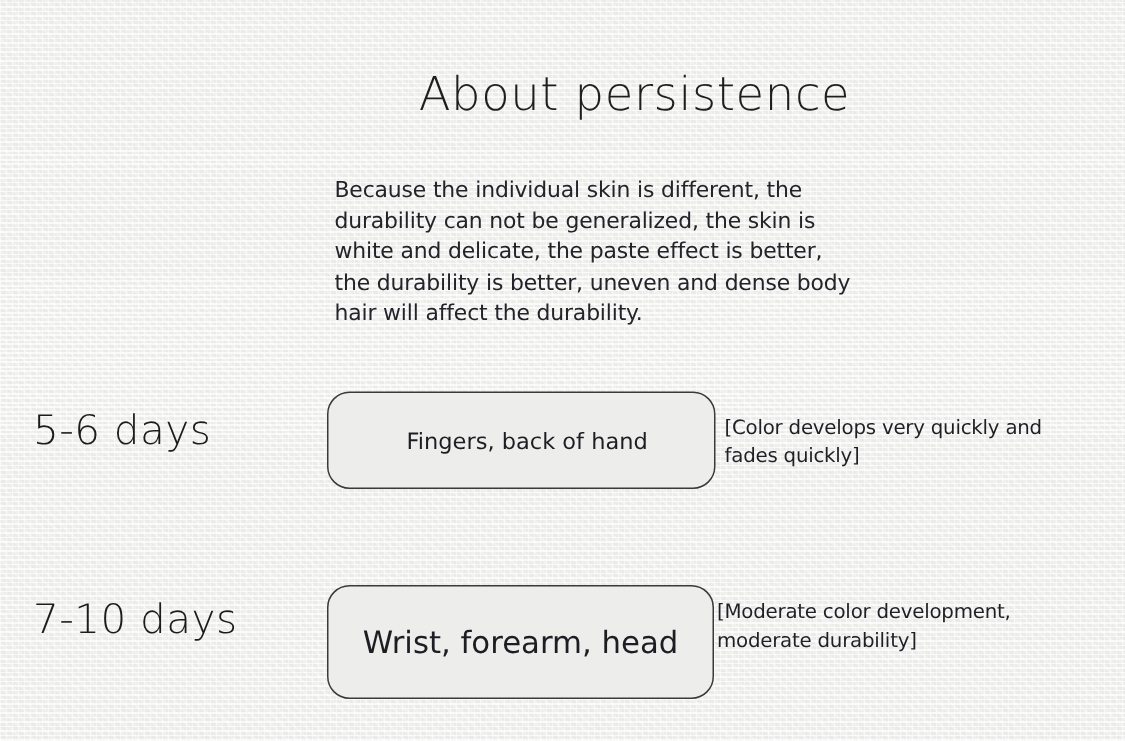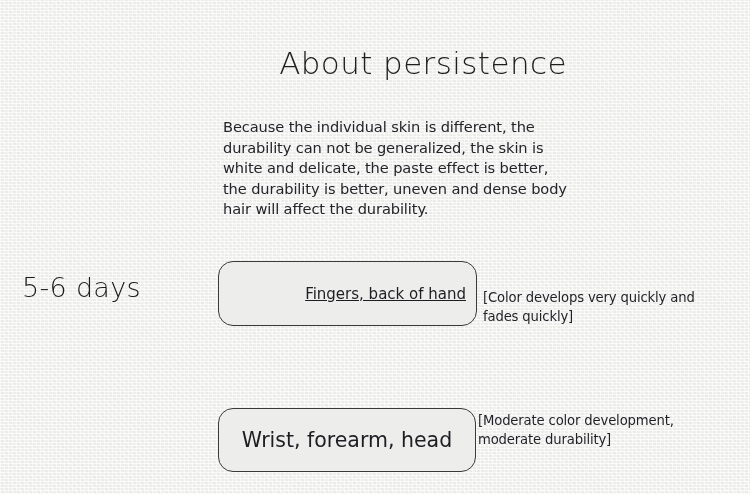--- a/index.html
+++ b/index.html
@@ -80,39 +80,37 @@
     color: #1d1d24;
     width: 100%;
   }
 
   .note {
     position: absolute;
     font-size: 13.2px;
     line-height: 18.5px;
     color: #1f1f26;
     letter-spacing: -0.15px;
-    margin-top: 12px;
   }
 
   
   #row1-label { left: 22px;  top: 272px; }
   #pill1      { left: 218px; top: 261px; width: 259px; height: 65px; }
   #pill1 .pill-text {
     font-size: 15px;
     line-height: 20px;
-    text-align: right;
+    text-align: left;
     padding-left: 52px;
     padding-right: 10px;
-    text-decoration: underline;
   }
   #note1      { left: 483px; top: 277px; width: 215px; }
 
   
   #row2-label { left: 22px;  top: 398px; }
-  #pill2      { left: 218px; top: 408px; width: 258px; height: 64px; }
+  #pill2      { left: 218px; top: 390px; width: 258px; height: 76px; }
   #pill2 .pill-text {
     font-size: 20.5px;
     line-height: 26px;
     text-align: center;
     padding: 0 8px;
   }
   #note2      { left: 478px; top: 400px; width: 225px; }
 </style>
 </head>
 <body>
@@ -124,20 +122,21 @@
   <div id="intro">Because the individual skin is different, the durability can not be generalized, the skin is white and delicate, the paste effect is better, the durability is better, uneven and dense body hair will affect the durability.</div>
 
   <div class="row-label" id="row1-label">5-6 days</div>
 
   <div class="pill" id="pill1">
     <div class="pill-text">Fingers, back of hand</div>
   </div>
 
   <div class="note" id="note1">[Color develops very quickly and fades quickly]</div>
 
+  <div class="row-label" id="row2-label">7-10 days</div>
 
   <div class="pill" id="pill2">
     <div class="pill-text">Wrist, forearm, head</div>
   </div>
 
   <div class="note" id="note2">[Moderate color development, moderate durability]</div>
 
 </div>
 
 </body></html>

